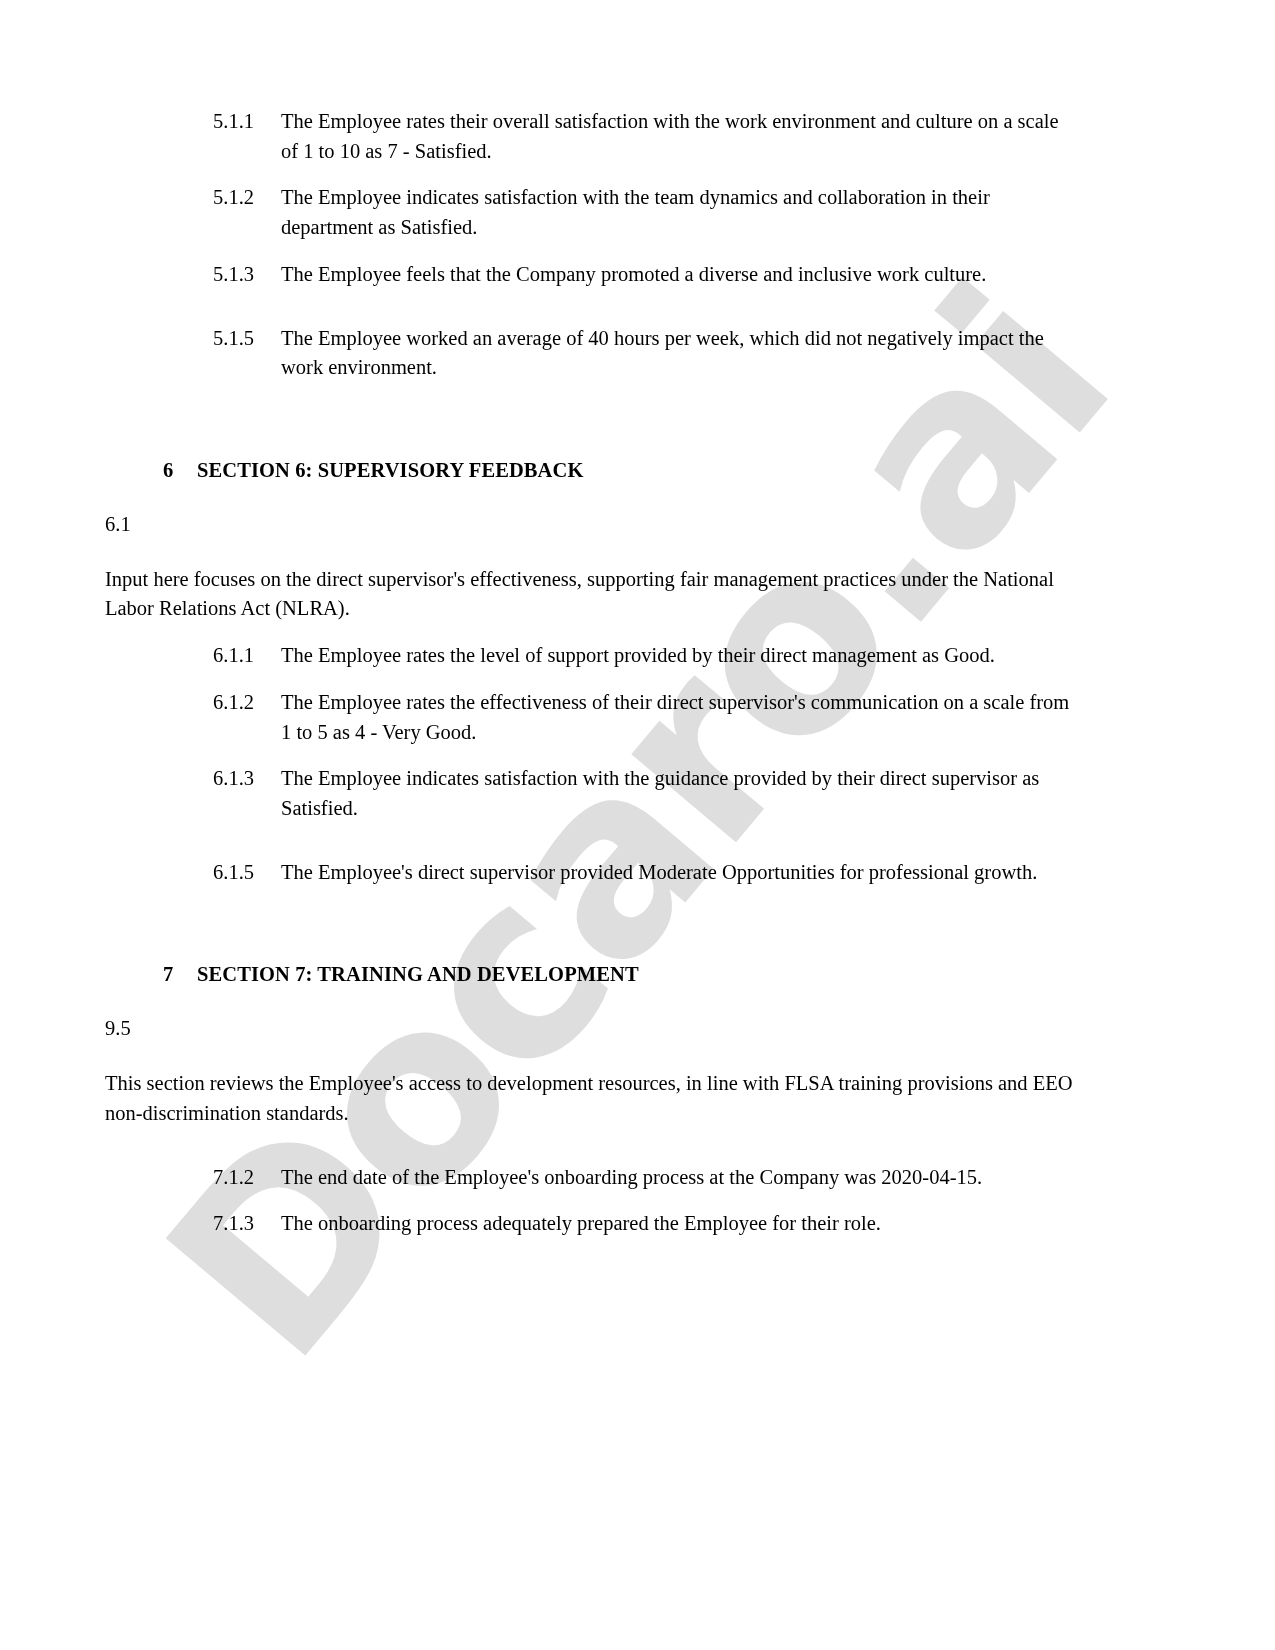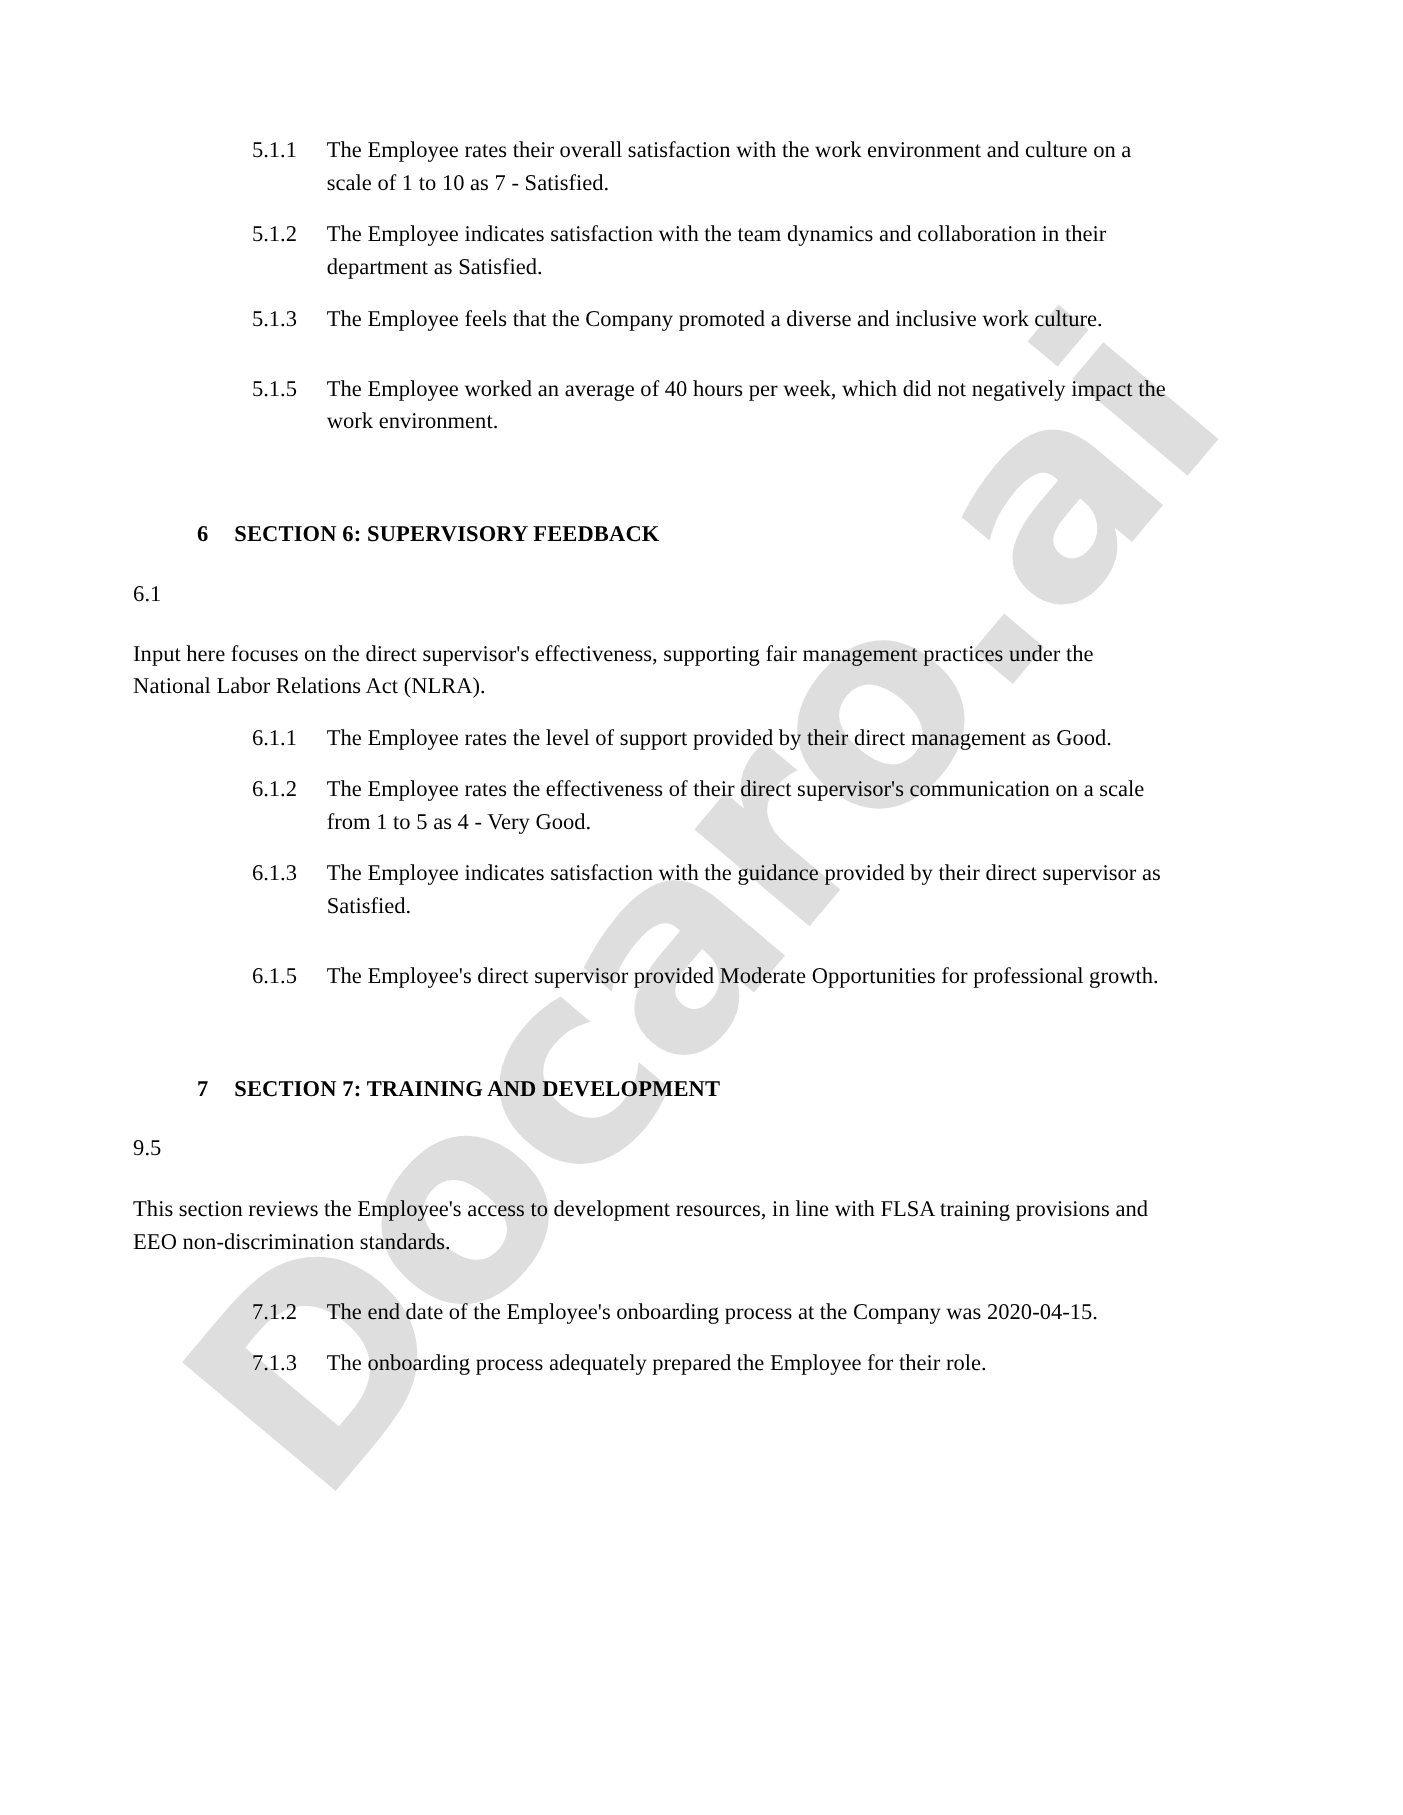--- a/index.html
+++ b/index.html
@@ -38,21 +38,21 @@
     color: #dedede;
     white-space: nowrap;
     line-height: 1;
     user-select: none;
   }
 
   
   .content {
     position: relative;
     z-index: 1;
-    padding: 16px;
+    padding: 0;
   }
 
   .block {
     position: relative;
     display: flex;
     align-items: flex-start;
   }
 
   
   .lvl1 {

